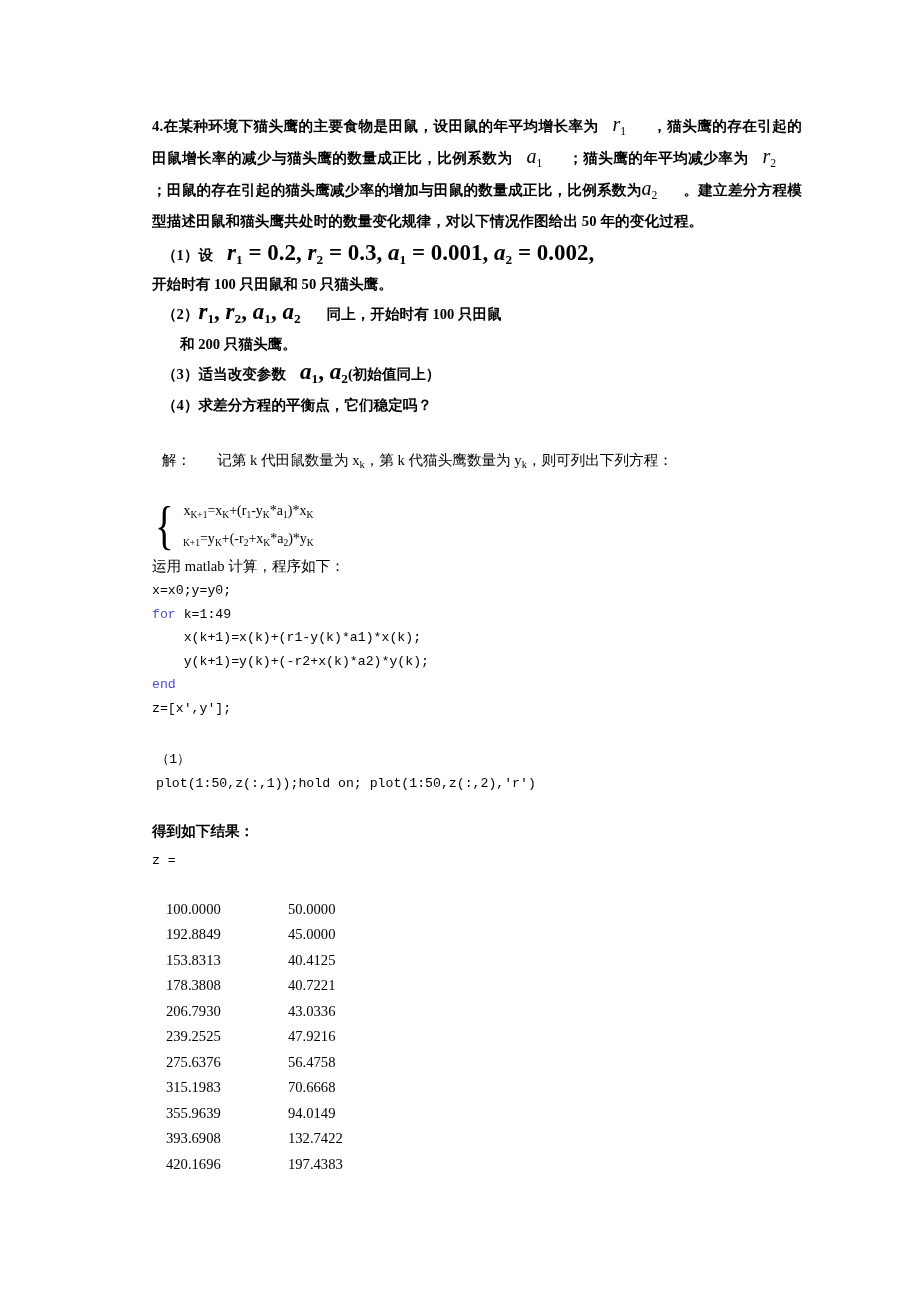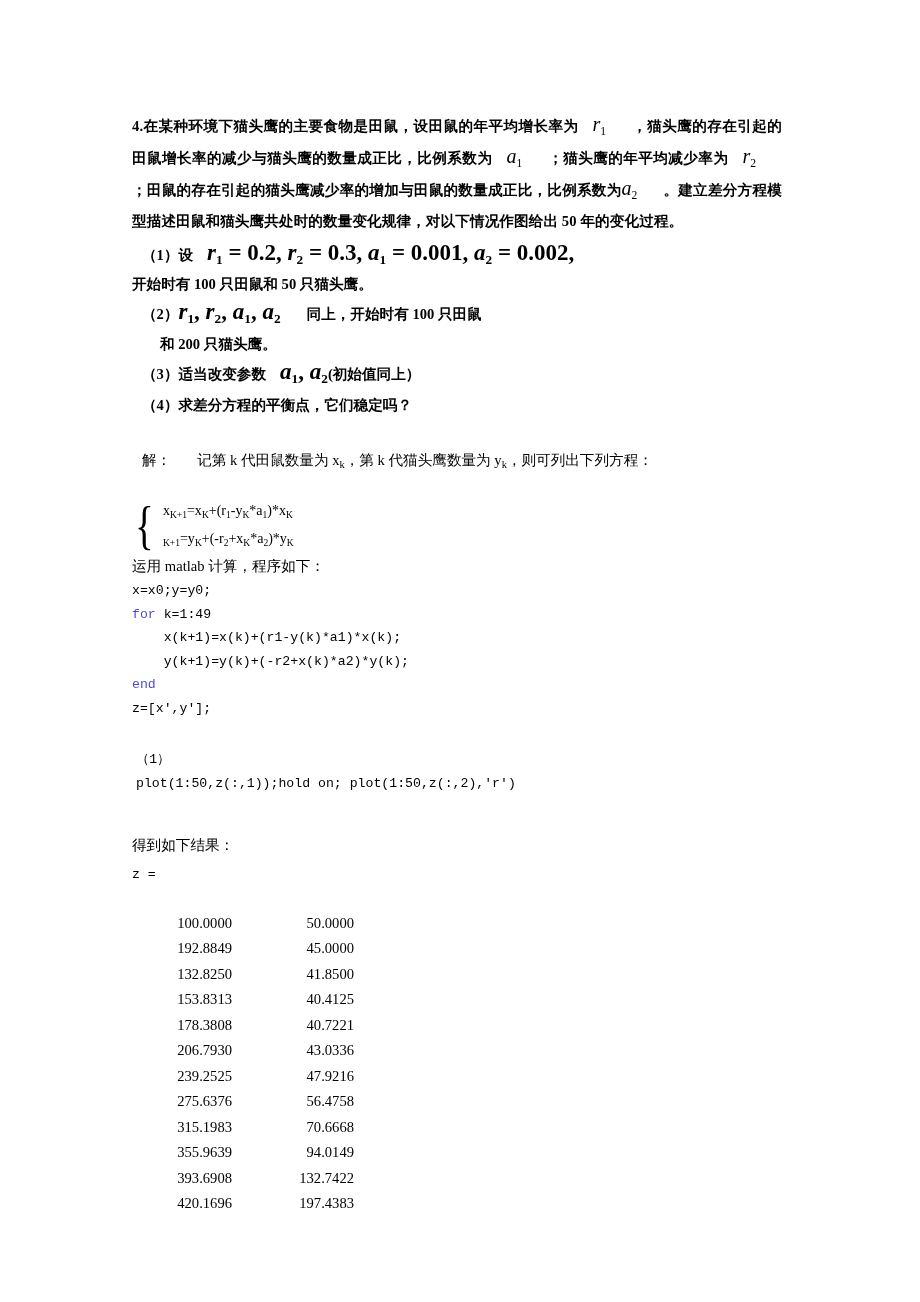--- a/index.html
+++ b/index.html
@@ -10,21 +10,21 @@
   body {
     width: 920px;
     height: 1302px;
     position: relative;
     font-family: "Liberation Serif", "DejaVu Serif", serif;
     color: #000000;
     overflow: hidden;
   }
   .page {
     position: absolute;
-    left: 132px;
+    left: 152px;
     top: 0;
     width: 650px;
   }
 
   
   .stmt {
     margin-top: 112px;
     font-size: 14.6px;
     line-height: 25.5px;
     text-align: justify;
@@ -94,21 +94,21 @@
   }
   .brace {
     font-family: "Liberation Serif", "DejaVu Serif", serif;
     font-size: 52px;
     line-height: 0.78;
     font-weight: normal;
     margin-right: 2px;
     transform: scaleX(0.75);
     transform-origin: center;
   }
-  .eqlines { line-height: 23px; padding-left: 4px; }
+  .eqlines { line-height: 23px; padding-left: 4px; text-align: center; }
   .eqline { white-space: nowrap; font-size: 14px; }
   .eqline sub {
     font-size: 0.68em;
     vertical-align: -0.28em;
   }
 
   .runline {
     font-size: 14.6px;
     line-height: 24px;
     margin-top: 0px;
@@ -122,40 +122,41 @@
     white-space: pre;
     color: #000000;
   }
   .kw { color: #4b4bd8; }
   .code-block { margin-top: 1px; }
   .code-block2 { margin-top: 28px; padding-left: 4px; }
 
   .result-label {
     font-size: 14.6px;
     line-height: 24px;
-    margin-top: 38px;
+    margin-top: 24px;
+    font-weight: bold;
   }
   .zline {
     font-family: "Liberation Mono", "DejaVu Sans Mono", monospace;
     font-size: 13.2px;
     line-height: 23.5px;
     margin-top: 6px;
   }
 
   
   .outtable {
     margin-top: 28px;
     border-collapse: collapse;
     margin-left: 14px;
     font-family: "Liberation Serif", "DejaVu Serif", serif;
     font-size: 14.6px;
   }
   .outtable td {
     padding: 0 0 8.5px 0;
-    text-align: right;
+    text-align: left;
     white-space: nowrap;
   }
   .outtable td.c1 { width: 86px; }
   .outtable td.c2 { width: 86px; padding-left: 36px; }
 </style>
 </head>
 <body>
 
 <div class="page">
 
@@ -215,24 +216,20 @@
     <tbody>
         <tr>
           <td class="c1">100.0000</td>
           <td class="c2">50.0000</td>
         </tr>
         <tr>
           <td class="c1">192.8849</td>
           <td class="c2">45.0000</td>
         </tr>
         <tr>
-          <td class="c1">132.8250</td>
-          <td class="c2">41.8500</td>
-        </tr>
-        <tr>
           <td class="c1">153.8313</td>
           <td class="c2">40.4125</td>
         </tr>
         <tr>
           <td class="c1">178.3808</td>
           <td class="c2">40.7221</td>
         </tr>
         <tr>
           <td class="c1">206.7930</td>
           <td class="c2">43.0336</td>

